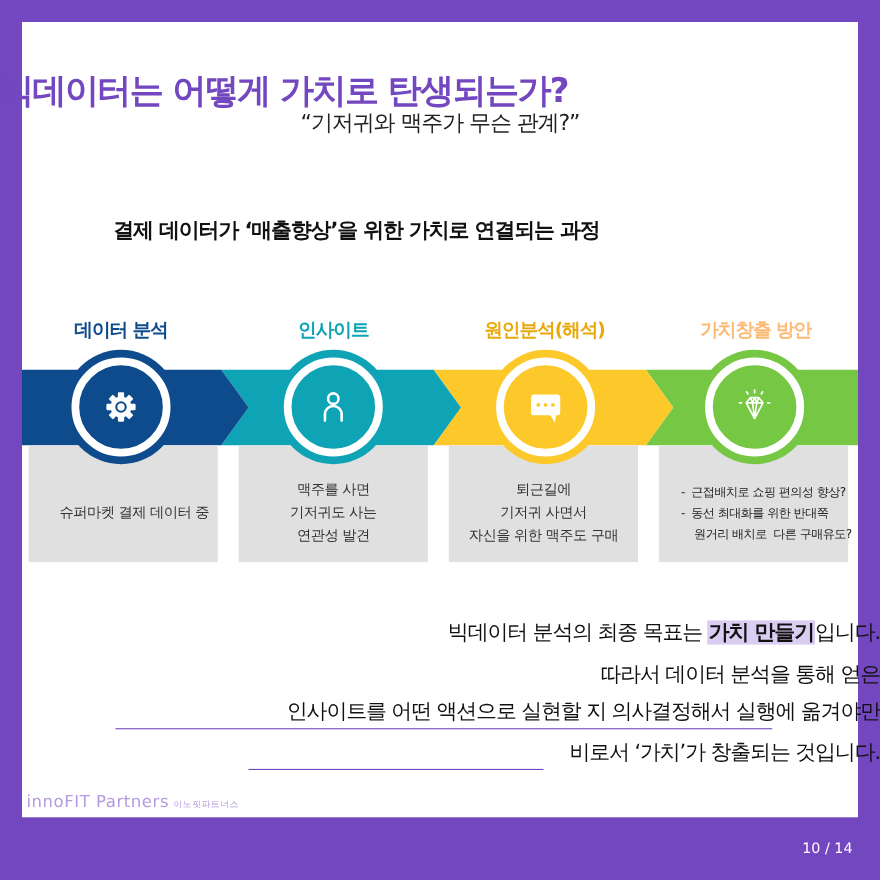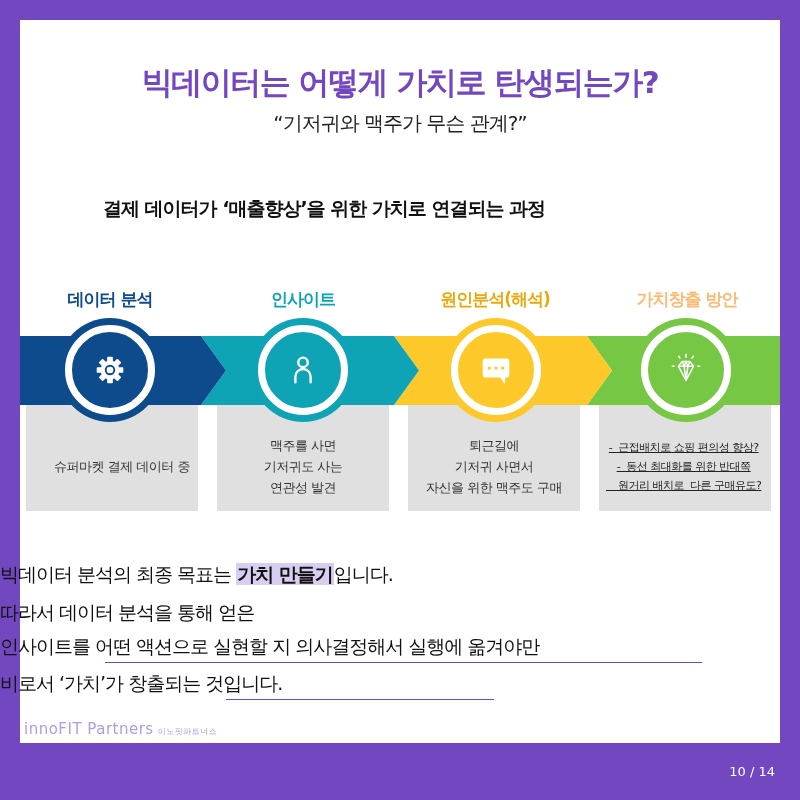--- a/index.html
+++ b/index.html
@@ -1,30 +1,30 @@
 <!DOCTYPE html>
 <html><head>
 <meta charset="utf-8">
 <style>
   * { box-sizing: border-box; margin: 0; padding: 0; }
   html, body { width: 800px; height: 800px; overflow: hidden; }
   body { background: #7347c0; position: relative; font-family: "DejaVu Sans", "Liberation Sans", sans-serif; }
   .panel { position: absolute; left: 20px; top: 20px; width: 760px; height: 723px; background: #ffffff; }
-  .title { position: absolute; left: 0; top: 62px; width: 800px; text-align: center; font-size: 31px; font-weight: bold; color: #7347c0; letter-spacing: -1.5px; }
-  .subtitle { position: absolute; left: 0; top: 110px; width: 800px; text-align: center; font-size: 20px; color: #222; letter-spacing: -1px; }
+  .title { position: absolute; left: 0; top: 62px; width: 800px; font-size: 31px; font-weight: bold; color: #7347c0; letter-spacing: -1.5px; }
+  .subtitle { position: absolute; left: 0; top: 98px; width: 800px; text-align: center; font-size: 20px; color: #222; letter-spacing: -1px; }
   .section-title { position: absolute; left: 0; top: 196px; width: 648px; text-align: center; font-size: 19px; font-weight: bold; color: #111; letter-spacing: -1px; }
   .step-label { position: absolute; top: 288px; width: 190px; text-align: center; font-size: 17px; font-weight: bold; letter-spacing: -1px; }
   .band { position: absolute; left: 20px; top: 336px; width: 760px; height: 69px; }
   .box { position: absolute; top: 405px; height: 106px; background: #e0e0e0; display: flex; align-items: center; justify-content: center; text-align: center; font-size: 13px; color: #333; line-height: 21px; letter-spacing: -0.5px; padding-top: 16px; }
-  .box.list { text-align: center; justify-content: flex-start; font-size: 11px; line-height: 19px; padding-left: 7px; color: #222; text-decoration: underline; }
+  .box.list { text-align: left; justify-content: flex-start; font-size: 11px; line-height: 19px; padding-left: 20px; color: #222; }
   .box .line { display: block; white-space: pre; }
   .circle { position: absolute; top: 318px; width: 104px; height: 104px; border-radius: 50%; display: flex; align-items: center; justify-content: center; }
   .circle .ring { width: 90px; height: 90px; border-radius: 50%; border: 7px solid #fff; display: flex; align-items: center; justify-content: center; }
   .circle svg { width: 38px; height: 38px; }
-  .body-text { position: absolute; left: 0; width: 800px; text-align: left; font-size: 19px; color: #111; letter-spacing: -1px; }
+  .body-text { position: absolute; left: 0; width: 800px; text-align: right; font-size: 19px; color: #111; letter-spacing: -1px; }
   .hl { background: #d9cdf2; font-weight: bold; padding: 0 1px; }
   .uline { position: absolute; height: 1px; background: #7347c0; }
   .footer-brand { position: absolute; left: 24px; top: 720px; font-size: 15px; color: #b39be0; font-family: "DejaVu Sans", sans-serif; letter-spacing: 0.5px; }
   .footer-brand .kr { font-size: 8px; margin-left: 4px; }
   .page-no { position: absolute; right: 25px; top: 764px; font-size: 13px; color: #ffffff; }
 </style>
 </head>
 <body>
 
 <div class="panel"></div>

